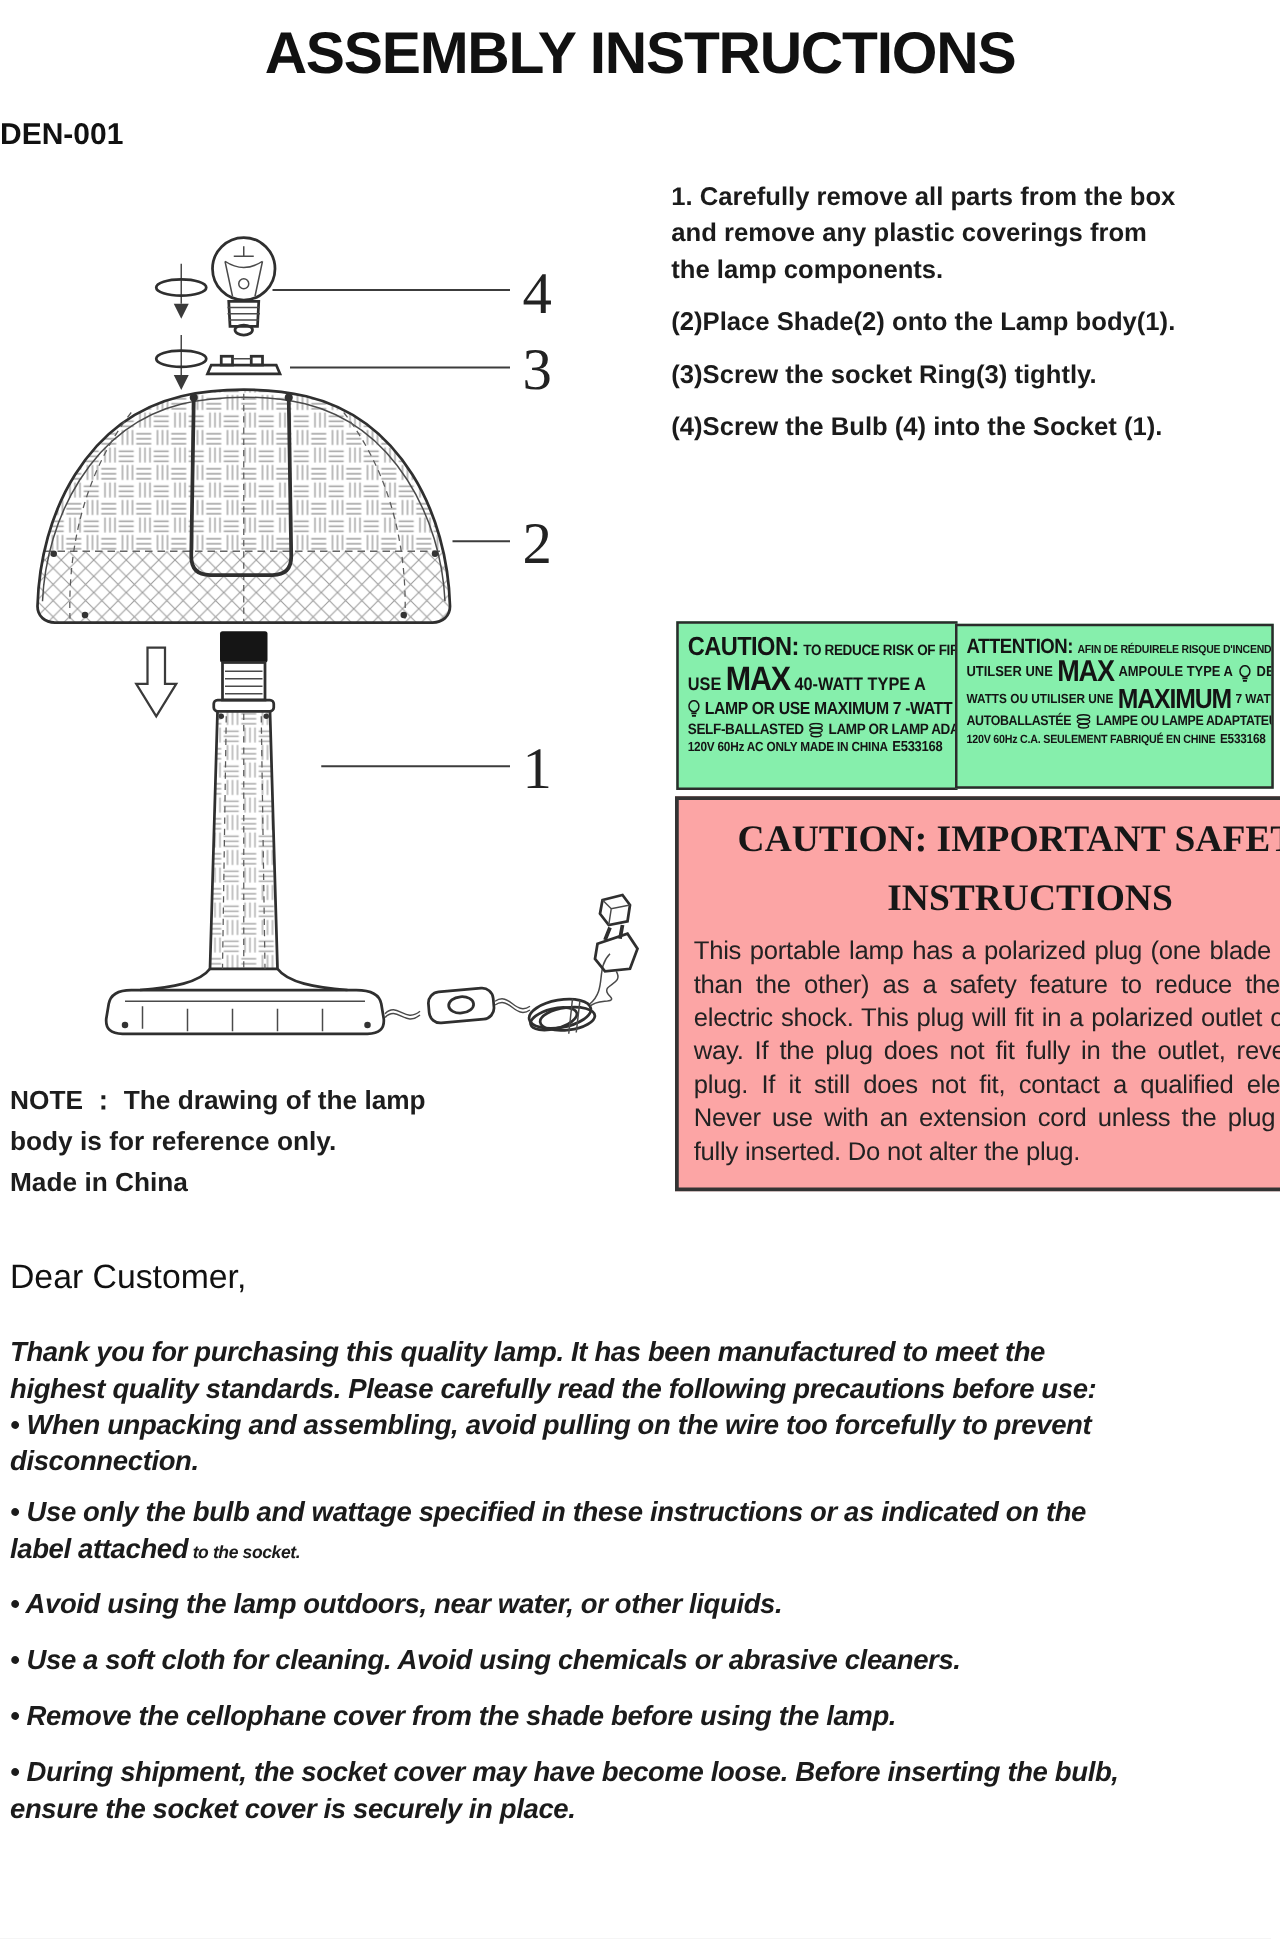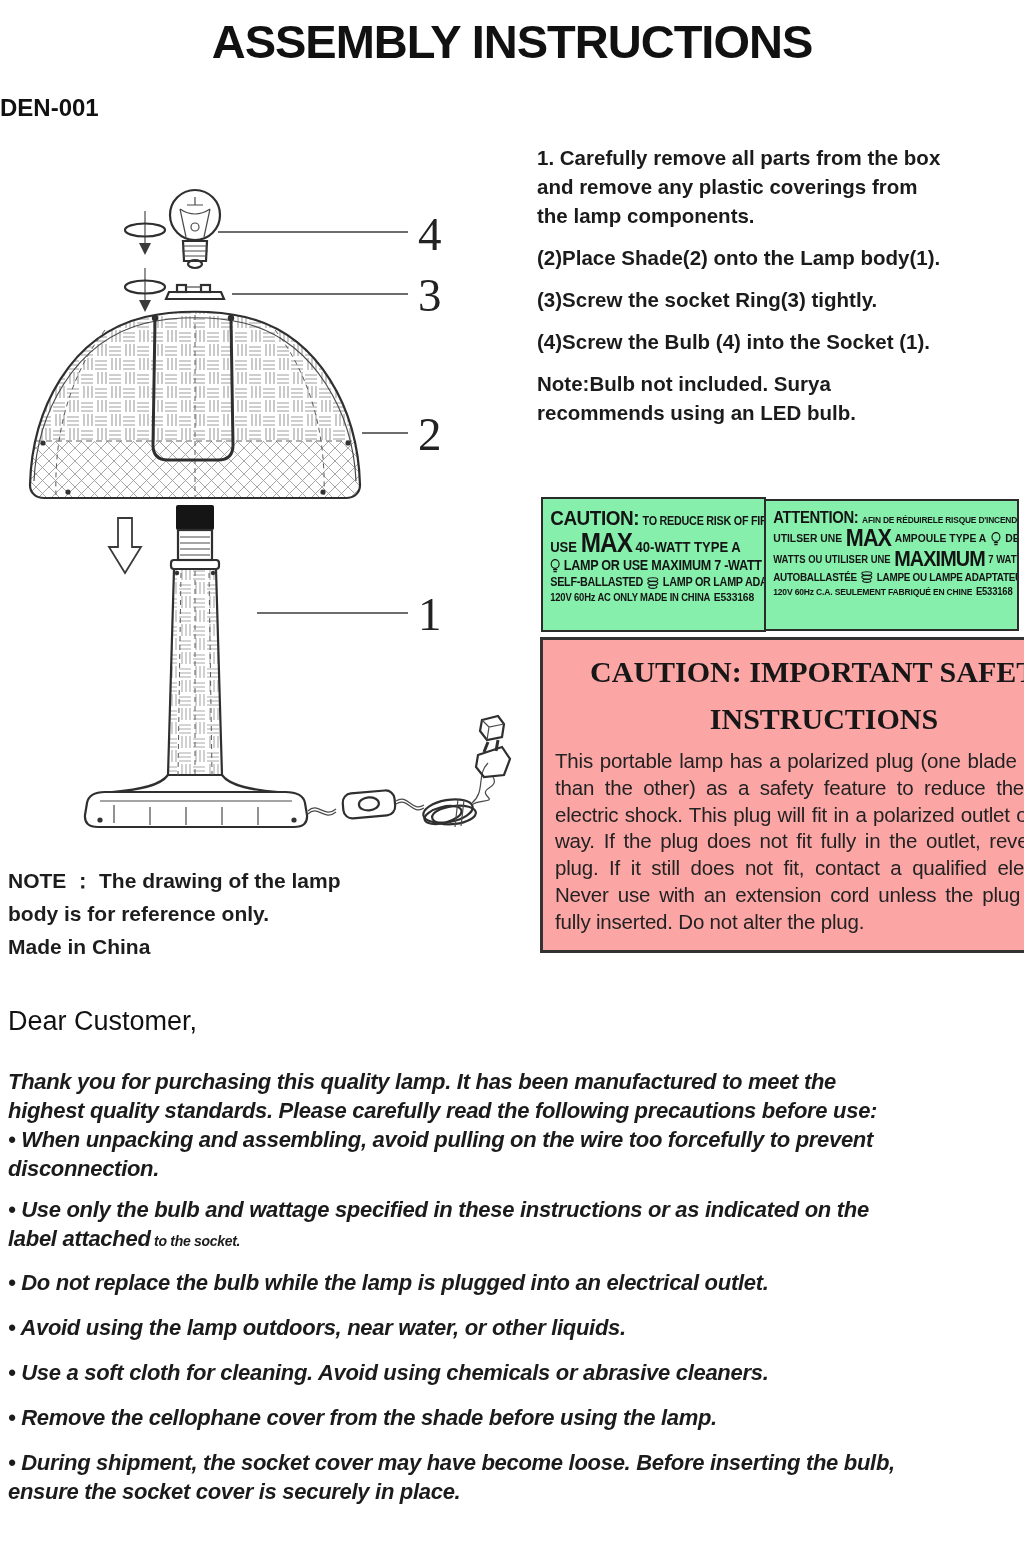--- a/index.html
+++ b/index.html
@@ -232,22 +232,20 @@
     <text class="partnum" x="408" y="455">1</text>
   </svg>
 
   <div class="steps">
     <p class="pre">1. Carefully remove all parts from the box
 and remove any plastic coverings from
 the lamp components.</p>
     <p>(2)Place Shade(2) onto the Lamp body(1).</p>
     <p>(3)Screw the socket Ring(3) tightly.</p>
     <p>(4)Screw the Bulb (4) into the Socket (1).</p>
-    <p class="pre">Note:Bulb not included. Surya
-recommends using an LED bulb.</p>
   </div>
 
   <div class="clabel en">
     <div class="clabel-inner">
       <div class="row r1">
         <span class="h">CAUTION:</span>
         <span class="t">TO REDUCE RISK OF FIRE,</span>
       </div>
       <div class="row r2">
         <span class="t">USE</span>
@@ -331,21 +329,20 @@
   </div>
 
   <div class="customer">
     <h2>Dear Customer,</h2>
     <p class="intro pre">Thank you for purchasing this quality lamp. It has been manufactured to meet the
 highest quality standards. Please carefully read the following precautions before use:</p>
     <p class="b1 pre"><span>• When unpacking and assembling, avoid pulling on the wire too forcefully to prevent
 disconnection.</span><span class="small"></span></p>
     <p class="b2 pre"><span>• Use only the bulb and wattage specified in these instructions or as indicated on the
 label attached</span><span class="small"> to the socket.</span></p>
-    <p class="bs pre"><span>• Do not replace the bulb while the lamp is plugged into an electrical outlet.</span></p>
     <p class="bs pre"><span>• Avoid using the lamp outdoors, near water, or other liquids.</span></p>
     <p class="bs pre"><span>• Use a soft cloth for cleaning. Avoid using chemicals or abrasive cleaners.</span></p>
     <p class="bs pre"><span>• Remove the cellophane cover from the shade before using the lamp.</span></p>
     <p class="blast pre"><span>• During shipment, the socket cover may have become loose. Before inserting the bulb,
 ensure the socket cover is securely in place.</span></p>
   </div>
 
 </div>
 
 </body></html>

